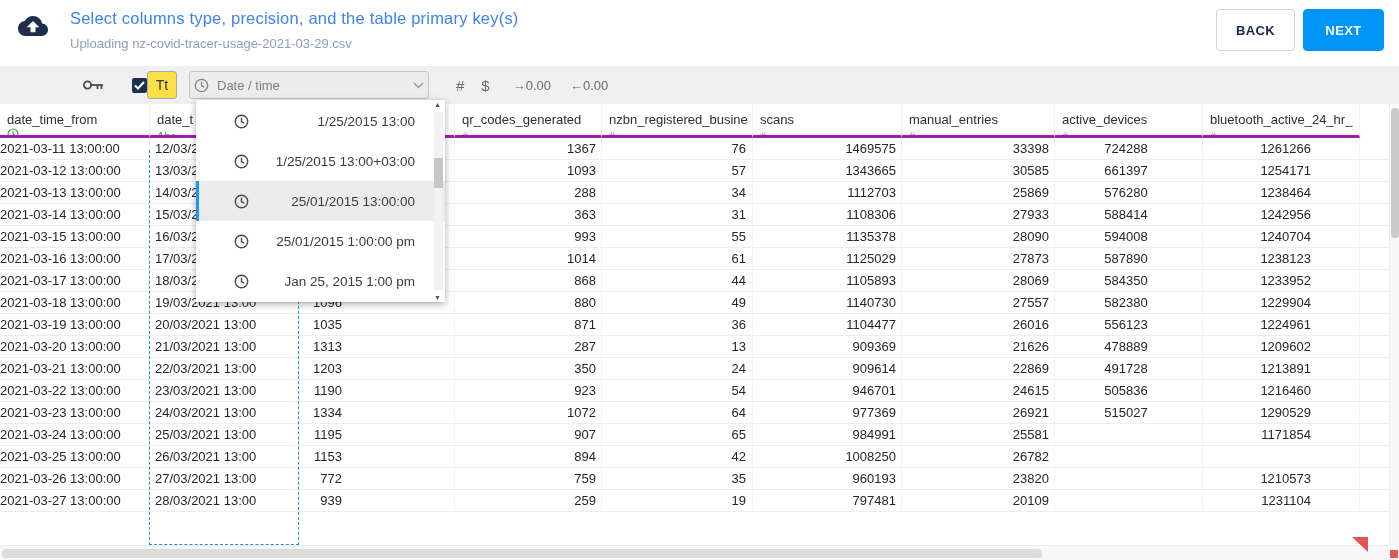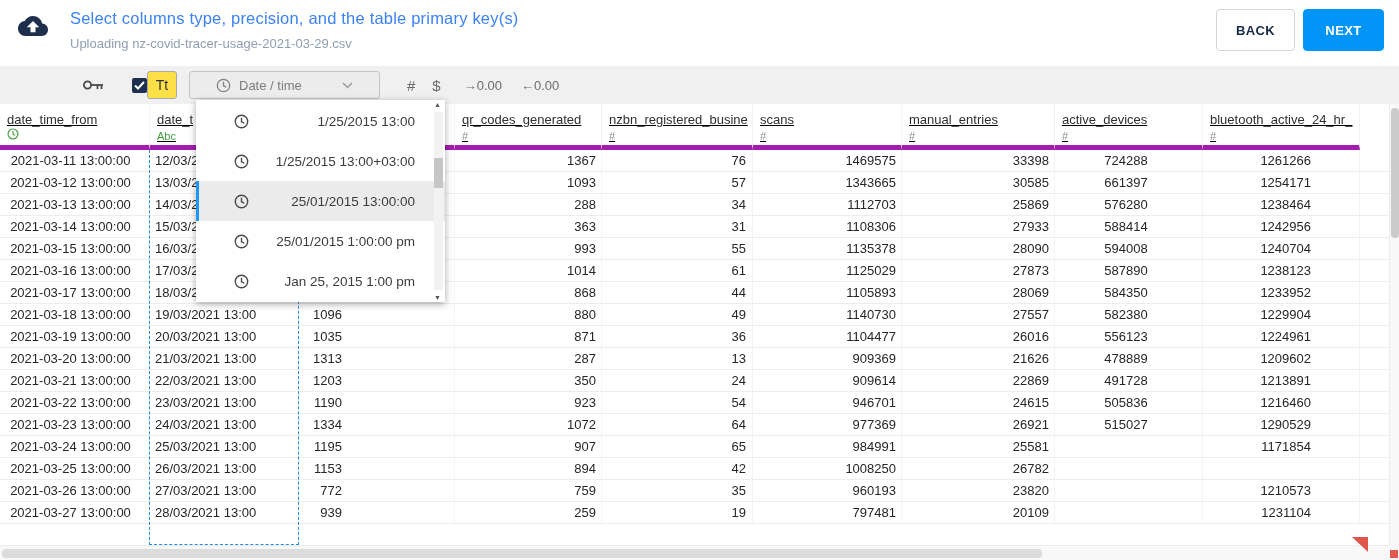--- a/index.html
+++ b/index.html
@@ -18,46 +18,46 @@
 
   
   .toolbar{position:absolute;top:66px;left:0;right:0;height:38px;background:#f0f0f1;
            border-bottom:1px solid #e2e2e2;display:flex;align-items:center;}
   .tb-key{margin-left:82px;display:flex;align-items:center;cursor:pointer;}
   .tb-check{margin-left:28px;width:15px;height:15px;background:#1e3050;border-radius:2px;
             display:flex;align-items:center;justify-content:center;cursor:pointer;}
   .tb-tt{width:30px;height:28px;border:1px solid #a9a9a9;background:#fde047;
          border-radius:3px;font-size:14px;color:#333;display:flex;align-items:center;
          justify-content:center;box-sizing:border-box;cursor:pointer;}
-  .tb-select{margin-left:12px;width:191px;height:28px;background:#ececec;border:1px solid #c4c4c4;
-             border-radius:3px;display:flex;align-items:center;padding:0 26px;box-sizing:border-box;
+  .tb-select{margin-left:12px;width:240px;height:28px;background:#ececec;border:1px solid #c4c4c4;
+             border-radius:3px;display:flex;align-items:center;padding:0 4px;box-sizing:border-box;
              color:#7d7d7d;font-size:13px;cursor:pointer;}
   .tb-select .val{margin-left:8px;}
   .tb-select .chev{margin-left:auto;display:flex;align-items:center;}
   .tb-sym{color:#6b6b6b;cursor:pointer;}
   .tb-hash{margin-left:27px;font-size:15px;}
   .tb-dollar{margin-left:17px;font-size:15px;}
   .tb-inc{margin-left:23px;font-size:13px;}
   .tb-dec{margin-left:19px;font-size:13px;}
 
   
   .grid{position:absolute;top:104px;left:0;width:1389px;height:441px;background:#fff;overflow:hidden;}
   .hrow{display:flex;width:1389px;}
-  .hcell{box-sizing:border-box;height:46px;border-bottom:5px solid #a21caf;border-right:1px solid #f3f3f3;
-         padding:7px 0 0 7px;overflow:hidden;white-space:nowrap;cursor:pointer;text-decoration:underline;}
+  .hcell{box-sizing:border-box;height:34px;border-bottom:3px solid #a21caf;border-right:1px solid #f3f3f3;
+         padding:7px 0 0 7px;overflow:hidden;white-space:nowrap;cursor:pointer;}
   .hname{font-size:13px;color:#2f2f2f;height:17px;line-height:17px;}
   .htype{height:16px;line-height:16px;font-size:11px;}
   .htype.green{color:#3fa03f;}
   .htype.gray{color:#8f8f8f;}
   .trow{display:flex;width:1389px;height:22px;border-bottom:1px solid #ededed;box-sizing:border-box;}
   .cell{box-sizing:border-box;line-height:21px;font-size:13px;color:#262626;
         border-right:1px solid #f4f4f4;overflow:hidden;white-space:nowrap;}
   .c0{width:150px;} .c1{width:149px;} .c2{width:156px;} .c3{width:147px;} .c4{width:151px;}
   .c5{width:149px;} .c6{width:153px;} .c7{width:148px;} .c8{width:157px;}
-  .cell.c0{text-align:center;padding-right:8px;}
+  .cell.c0{text-align:left;padding-right:8px;}
   .cell.c1{padding-left:5px;}
   .cell.c2{text-align:right;padding-right:112px;}
   .cell.c3{text-align:right;padding-right:5px;}
   .cell.c4{text-align:right;padding-right:6px;}
   .cell.c5{text-align:right;padding-right:5px;}
   .cell.c6{text-align:right;padding-right:5px;}
   .cell.c7{text-align:center;padding-right:5px;}
   .cell.c8{text-align:right;padding-right:48px;}
 
   

